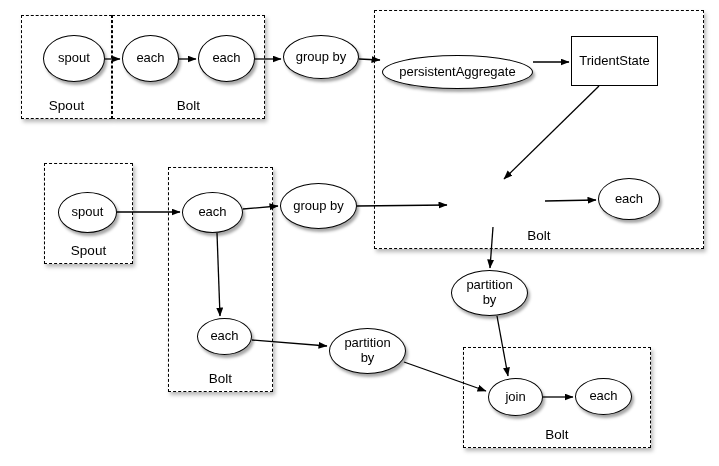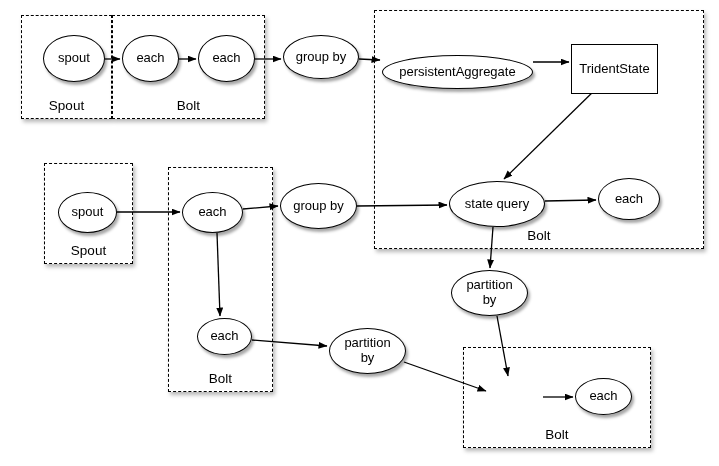--- a/index.html
+++ b/index.html
@@ -15,21 +15,21 @@
   .group-label{
     position:absolute;bottom:5px;left:0;width:100%;text-align:center;
     font-size:13.5px;color:#000;
   }
   .node{
     position:absolute;display:flex;align-items:center;justify-content:center;
     background:#fff;border:1.4px solid #000;z-index:3;
     font-size:13px;text-align:center;line-height:1.12;box-sizing:border-box;
   }
   .ellipse{border-radius:50%;box-shadow:2px 3px 3px rgba(0,0,0,0.35);}
-  .rect{border-radius:0;border:1.2px solid #000;margin-top:8px;}
+  .rect{border-radius:0;border:1.2px solid #000;}
 </style>
 </head>
 <body>
 
 <div class="canvas">
 
   <div class="group" style="left:21px;top:15px;width:89px;height:102px;">
     <span class="group-label">Spout</span>
   </div>
   <div class="group" style="left:112px;top:15px;width:151px;height:102px;">
@@ -73,23 +73,23 @@
       <line x1="543" y1="397" x2="573" y2="397" marker-end="url(#arrow)"></line>
     </g>
   </svg>
 
   <div class="node ellipse" style="left:43px;top:35px;width:62px;height:47px;">spout</div>
   <div class="node ellipse" style="left:122px;top:35px;width:57px;height:47px;">each</div>
   <div class="node ellipse" style="left:198px;top:35px;width:57px;height:47px;">each</div>
   <div class="node ellipse" style="left:283px;top:35px;width:76px;height:44px;">group by</div>
   <div class="node ellipse" style="left:382px;top:55px;width:151px;height:34px;">persistentAggregate</div>
   <div class="node rect" style="left:571px;top:36px;width:87px;height:50px;">TridentState</div>
-  <div class="node ellipse" style="left:449px;top:181px;width:96px;height:46px;">state query</div>
   <div class="node ellipse" style="left:598px;top:178px;width:62px;height:42px;">each</div>
   <div class="node ellipse" style="left:58px;top:192px;width:59px;height:41px;">spout</div>
   <div class="node ellipse" style="left:182px;top:192px;width:61px;height:41px;">each</div>
   <div class="node ellipse" style="left:280px;top:183px;width:77px;height:46px;">group by</div>
   <div class="node ellipse" style="left:197px;top:318px;width:55px;height:37px;">each</div>
   <div class="node ellipse" style="left:451px;top:270px;width:77px;height:46px;padding:0 10px;">partition by</div>
   <div class="node ellipse" style="left:329px;top:328px;width:77px;height:46px;padding:0 10px;">partition by</div>
+  <div class="node ellipse" style="left:488px;top:378px;width:55px;height:38px;">join</div>
   <div class="node ellipse" style="left:575px;top:378px;width:57px;height:37px;">each</div>
 
 </div>
 
 </body></html>

